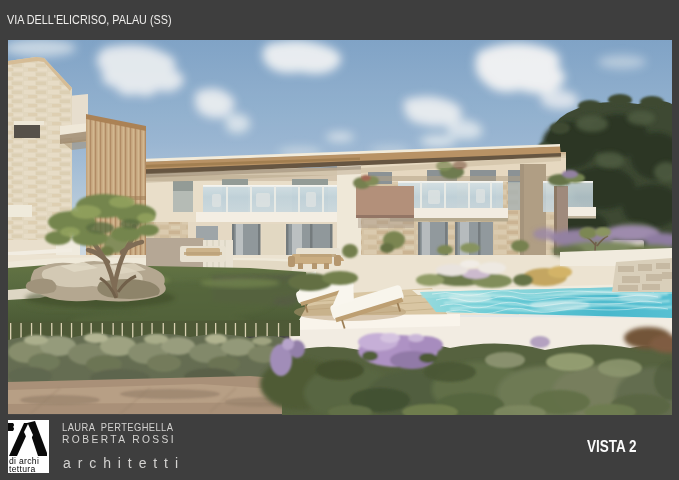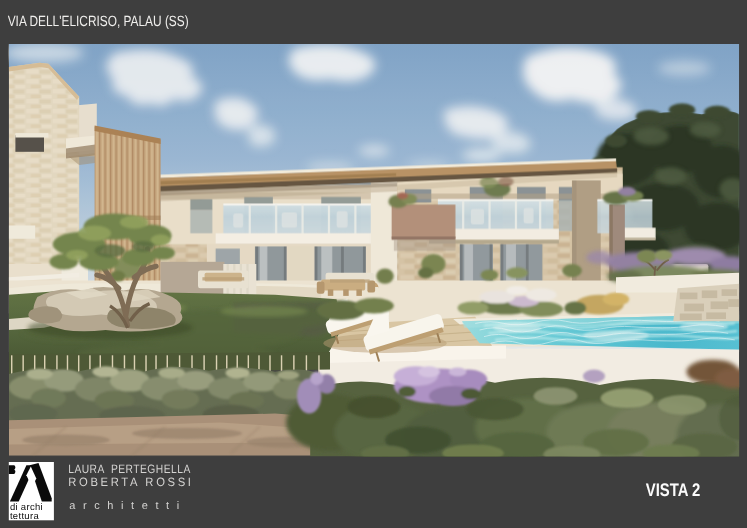--- a/index.html
+++ b/index.html
@@ -1,19 +1,19 @@
 <!DOCTYPE html>
 <html><head><meta charset="utf-8">
 <style>
 html,body{margin:0;padding:0;width:679px;height:480px;background:#3e3e3e;overflow:hidden;position:relative}
 body{font-family:"Liberation Sans",sans-serif}
 .hdr{position:absolute;left:7px;top:11.5px;color:#efeeec;font-size:13.5px;letter-spacing:0;white-space:pre;transform:scaleX(.8);transform-origin:0 0}
 .f1{position:absolute;left:62px;top:421px;color:#d4d3d1;font-size:11px;letter-spacing:.5px;white-space:pre;transform:scaleX(.85);transform-origin:0 0}
 .f2{position:absolute;left:62px;top:433px;color:#d4d3d1;font-size:11px;letter-spacing:2.6px;white-space:pre;transform:scaleX(.93);transform-origin:0 0}
-.f3{position:absolute;left:63px;top:455px;color:#d4d3d1;font-size:10px;letter-spacing:6.9px;white-space:pre}
+.f3{position:absolute;left:63px;top:455px;color:#d4d3d1;font-size:14px;letter-spacing:6.9px;white-space:pre}
 .vista{position:absolute;left:587px;top:437px;color:#fbfbfb;font-size:16.5px;font-weight:bold;letter-spacing:0;transform:scaleX(.82);transform-origin:0 0}
 </style></head>
 <body>
 <svg width="679" height="480" viewBox="0 0 679 480">
 <defs>
 <clipPath id="ph">
         <rect x="8" y="40" width="664" height="375"></rect>
       </clipPath>
 <linearGradient id="sky" x1="0" y1="40" x2="0" y2="300" gradientUnits="userSpaceOnUse">
  <stop offset="0" stop-color="#7ba1c7"></stop>

